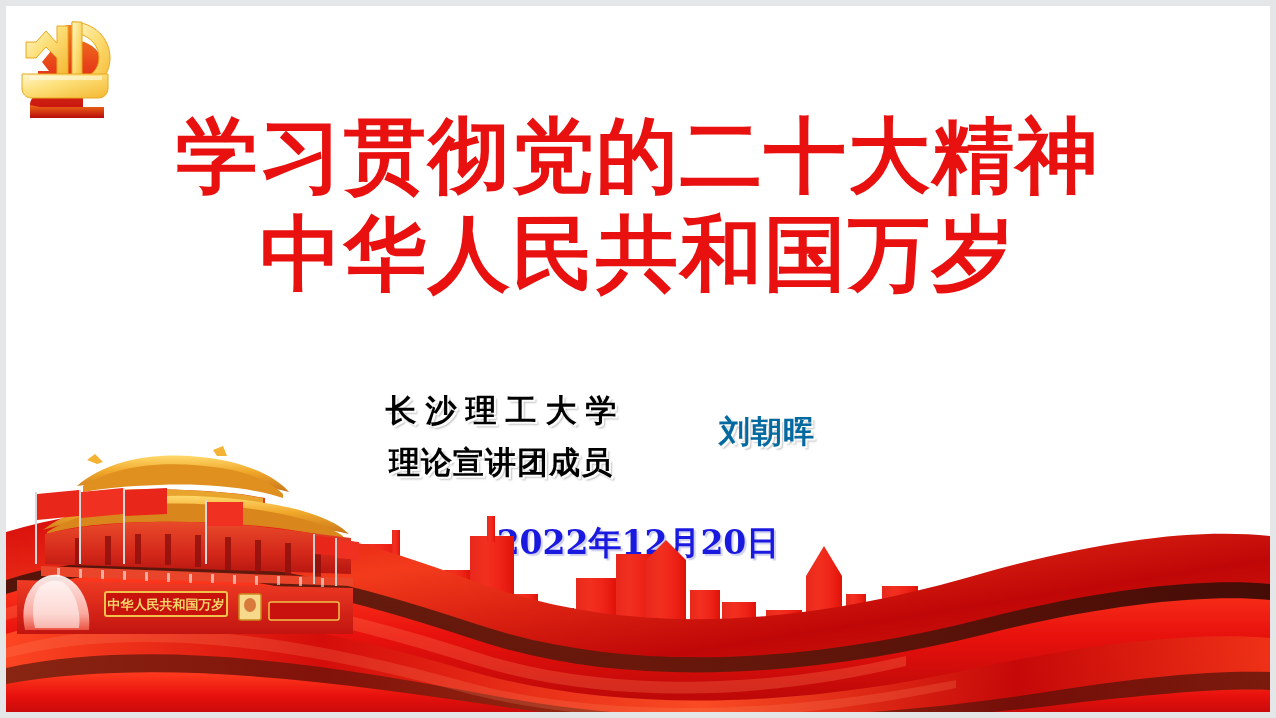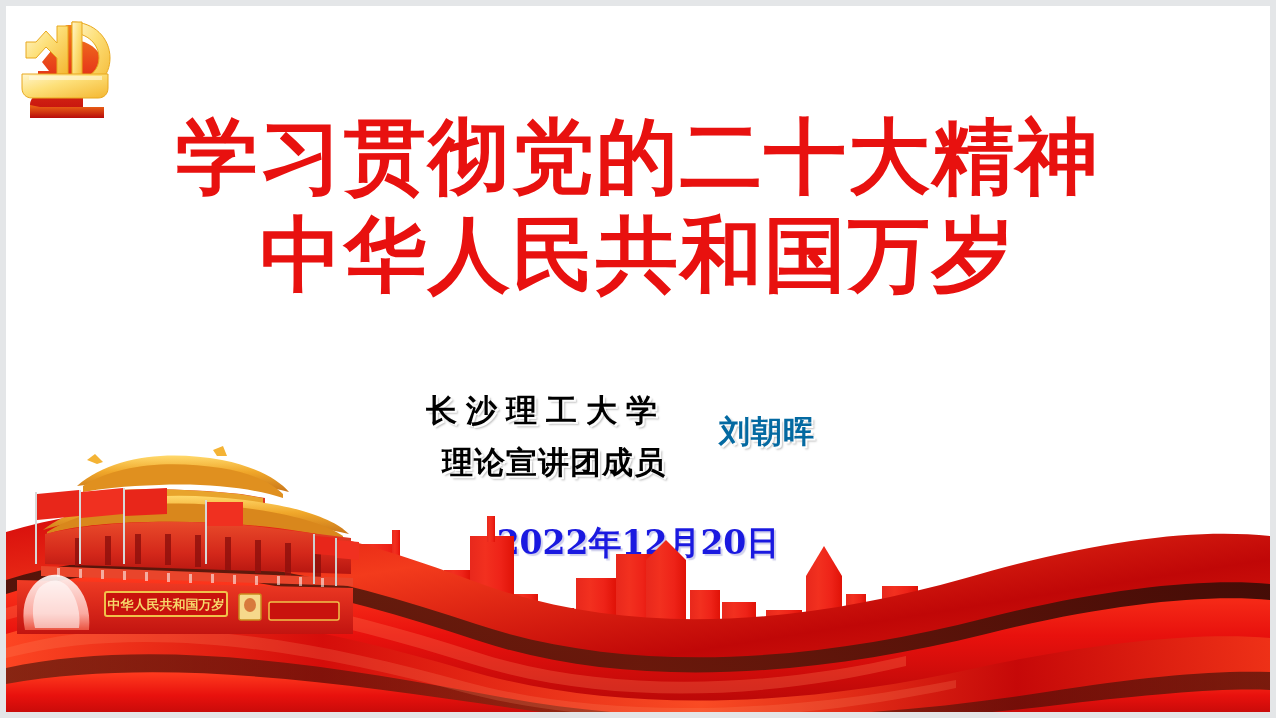--- a/index.html
+++ b/index.html
@@ -14,31 +14,31 @@
   }
 
   
   #emblem{ position:absolute; left:4px; top:4px; width:136px; height:108px; }
   #emblem svg{ display:block; width:136px; height:108px; }
 
   
   .title-line{
     position:absolute; left:0; width:1264px; text-align:center;
     color:#e8110f; font-weight:bold; white-space:nowrap;
-    font-family:Liberation Sans, sans-serif;
+    font-family:Liberation Serif, serif;
     letter-spacing:2px;
   }
   #title1{ top:105px; font-size:82px; line-height:92px; }
   #title2{ top:203px; font-size:82px; line-height:92px; }
 
   
   #affil{
     position:absolute; left:330px; top:378px; width:330px;
     color:#000; font-weight:bold; font-size:31px; line-height:52px;
-    text-align:right;
+    text-align:center;
     font-family:"DejaVu Sans","Liberation Sans",sans-serif;
     text-shadow:2px 2px 0 rgba(255,255,255,.95), 3px 3px 2px rgba(0,0,0,.25);
   }
   #affil .l1{ letter-spacing:9px; text-indent:9px; display:block; }
   #affil .l2{ letter-spacing:1px; display:block; }
 
   #speaker{
     position:absolute; left:676px; top:404px; width:170px;
     color:#0369a1; font-weight:bold; font-size:31px; line-height:42px;
     text-align:center; letter-spacing:1px;

